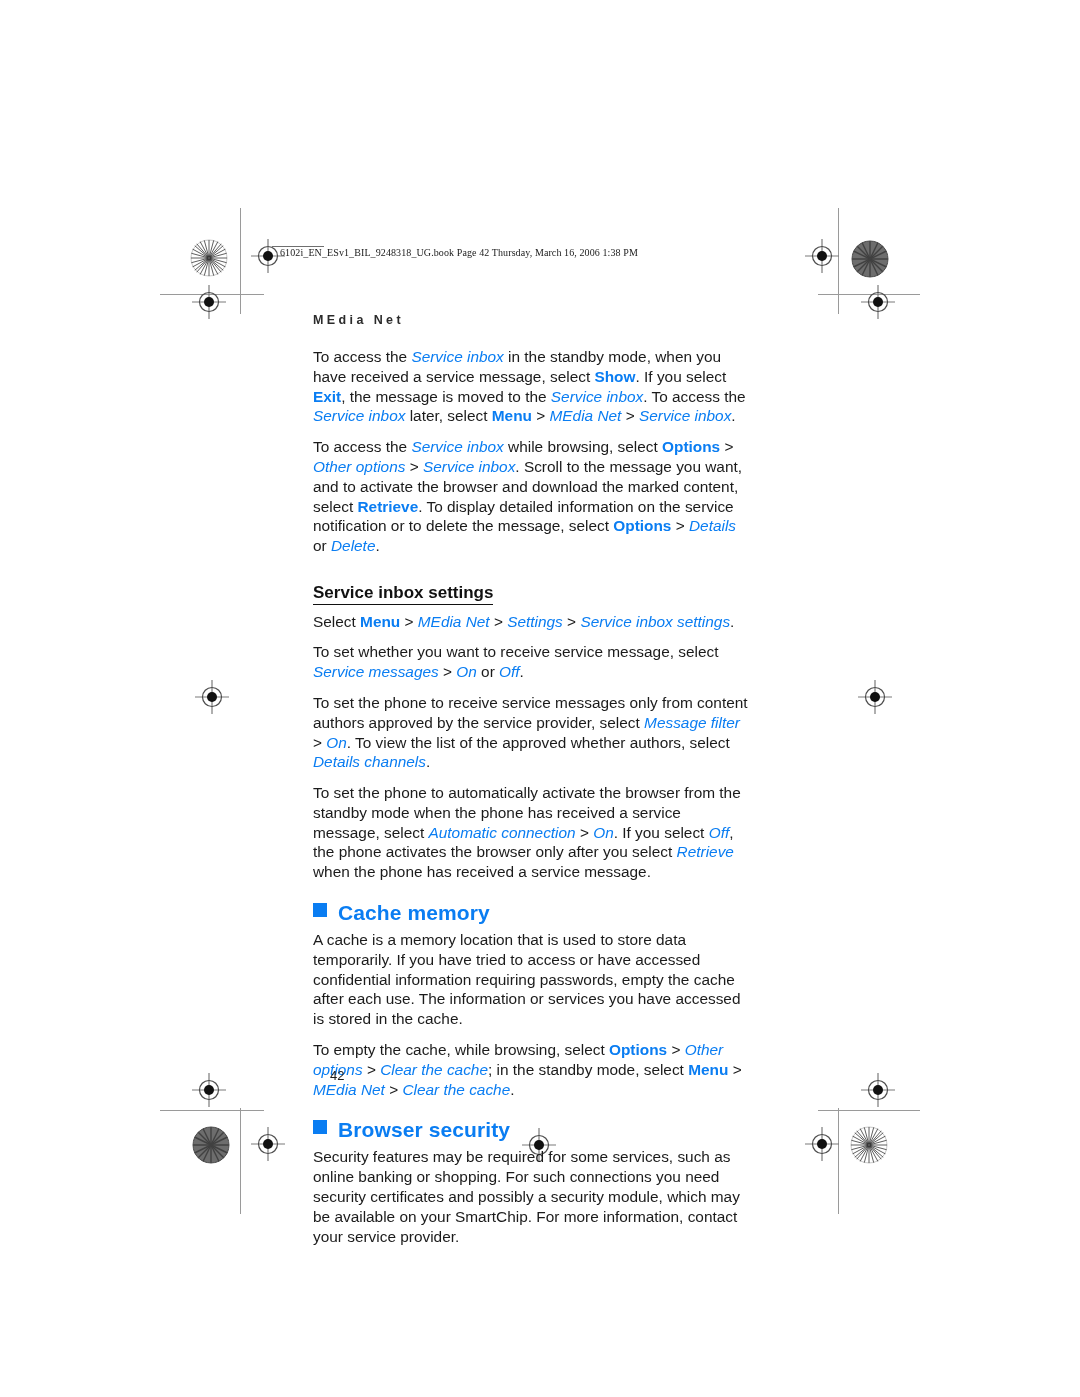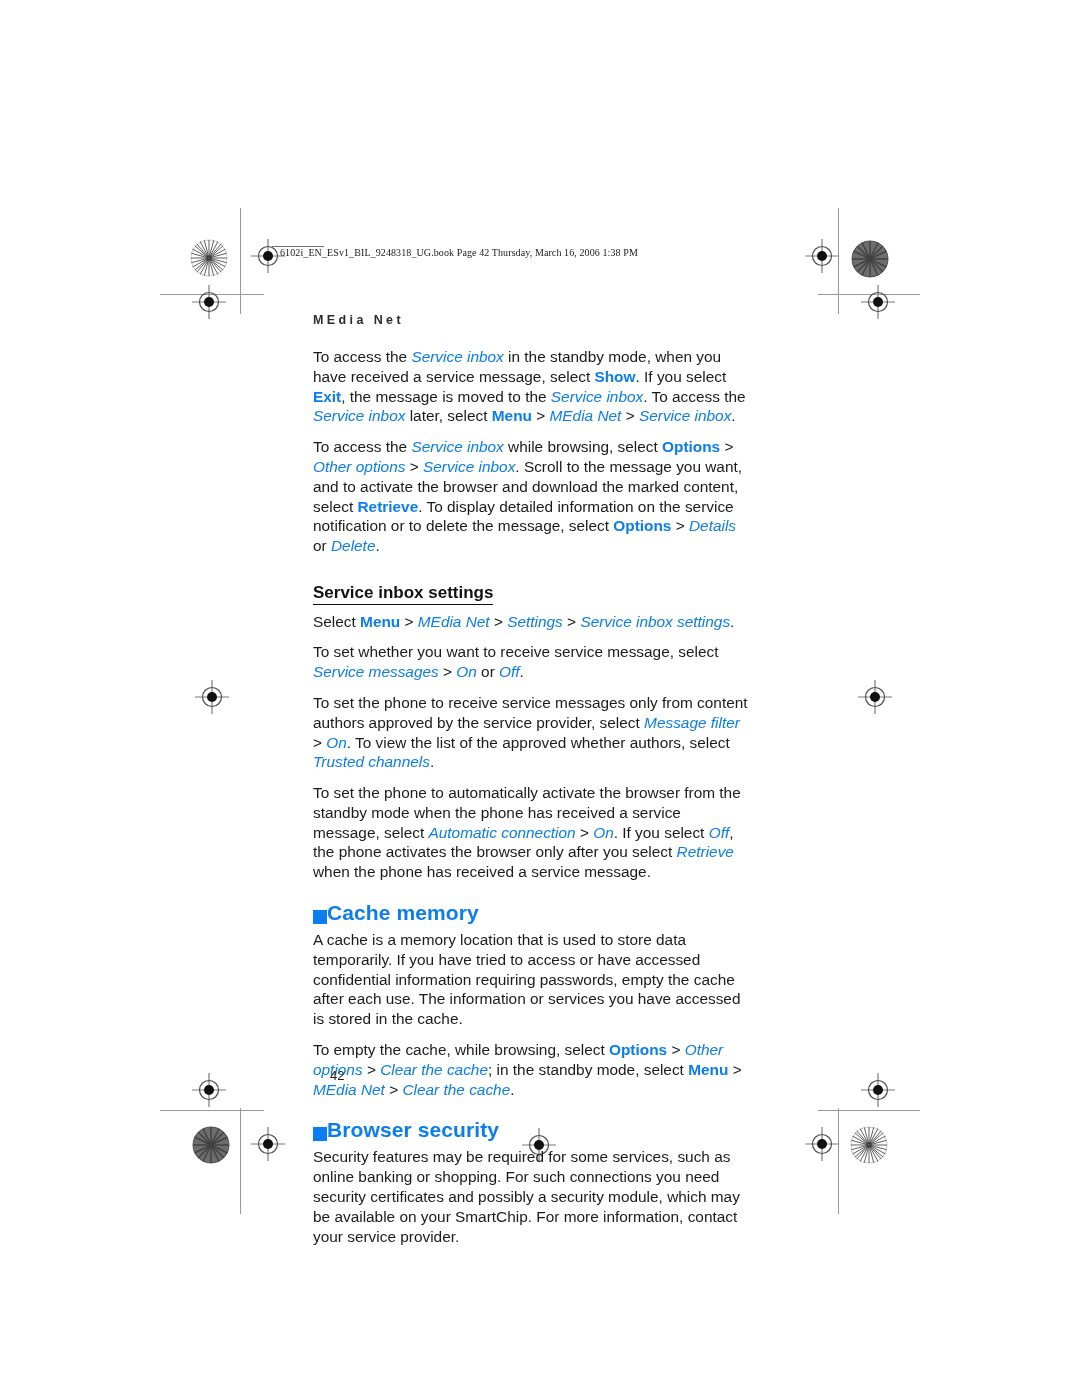--- a/index.html
+++ b/index.html
@@ -77,21 +77,22 @@
     font-size: 15.4px;
     line-height: 19.8px;
     color: #1b1b1b;
     text-align: left;
     font-family: "Liberation Sans", sans-serif;
   }
 
   .sec-head {
     margin: 20px 0 7px 0;
     display: flex;
-    align-items: flex-end;
+    align-items: flex-start;
+    gap: 11px;
   }
   .sec-bullet {
     width: 14px;
     height: 14px;
     background: #0a7df2;
     flex: 0 0 auto;
     position: relative;
     top: 1px;
   }
   .sec-title {
@@ -365,21 +366,21 @@
   <p class="body"><span>To access the </span><span class="ui-ital">Service inbox</span><span> while browsing, select </span><span class="ui-bold">Options</span><span class="gt"> &gt; </span><span class="ui-ital">Other options</span><span class="gt"> &gt; </span><span class="ui-ital">Service inbox</span><span>. Scroll to the message you want, and to activate the browser and download the marked content, select </span><span class="ui-bold">Retrieve</span><span>. To display detailed information on the service notification or to delete the message, select </span><span class="ui-bold">Options</span><span class="gt"> &gt; </span><span class="ui-ital">Details</span><span> or </span><span class="ui-ital">Delete</span><span>.</span></p>
 
   <div>
     <div class="sub-head">Service inbox settings</div>
   </div>
 
   <p class="body"><span>Select </span><span class="ui-bold">Menu</span><span class="gt"> &gt; </span><span class="ui-ital">MEdia Net</span><span class="gt"> &gt; </span><span class="ui-ital">Settings</span><span class="gt"> &gt; </span><span class="ui-ital">Service inbox settings</span><span>.</span></p>
 
   <p class="body"><span>To set whether you want to receive service message, select </span><span class="ui-ital">Service messages</span><span class="gt"> &gt; </span><span class="ui-ital">On</span><span> or </span><span class="ui-ital">Off</span><span>.</span></p>
 
-  <p class="body"><span>To set the phone to receive service messages only from content authors approved by the service provider, select </span><span class="ui-ital">Message filter</span><span class="gt"> &gt; </span><span class="ui-ital">On</span><span>. To view the list of the approved whether authors, select </span><span class="ui-ital">Trusted channels</span><span>.</span></p>
+  <p class="body"><span>To set the phone to receive service messages only from content authors approved by the service provider, select </span><span class="ui-ital">Message filter</span><span class="gt"> &gt; </span><span class="ui-ital">On</span><span>. To view the list of the approved whether authors, select </span><span class="ui-ital">Details channels</span><span>.</span></p>
 
   <p class="body"><span>To set the phone to automatically activate the browser from the standby mode when the phone has received a service message, select </span><span class="ui-ital">Automatic connection</span><span class="gt"> &gt; </span><span class="ui-ital">On</span><span>. If you select </span><span class="ui-ital">Off</span><span>, the phone activates the browser only after you select </span><span class="ui-ital">Retrieve</span><span> when the phone has received a service message.</span></p>
 
   <div class="sec-head">
     <span class="sec-bullet"></span>
     <span class="sec-title">Cache memory</span>
   </div>
 
   <p class="body"><span>A cache is a memory location that is used to store data temporarily. If you have tried to access or have accessed confidential information requiring passwords, empty the cache after each use. The information or services you have accessed is stored in the cache.</span></p>
 

